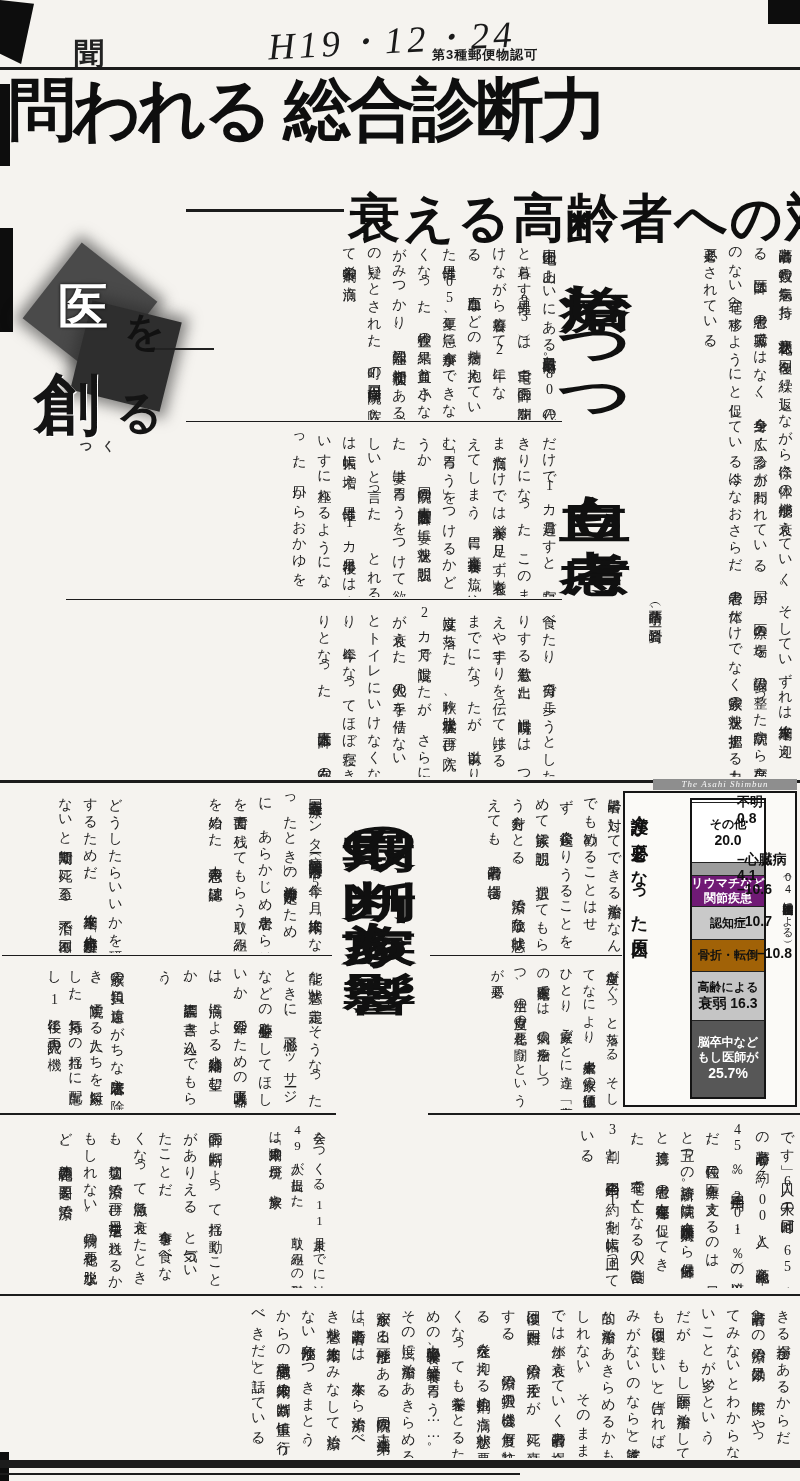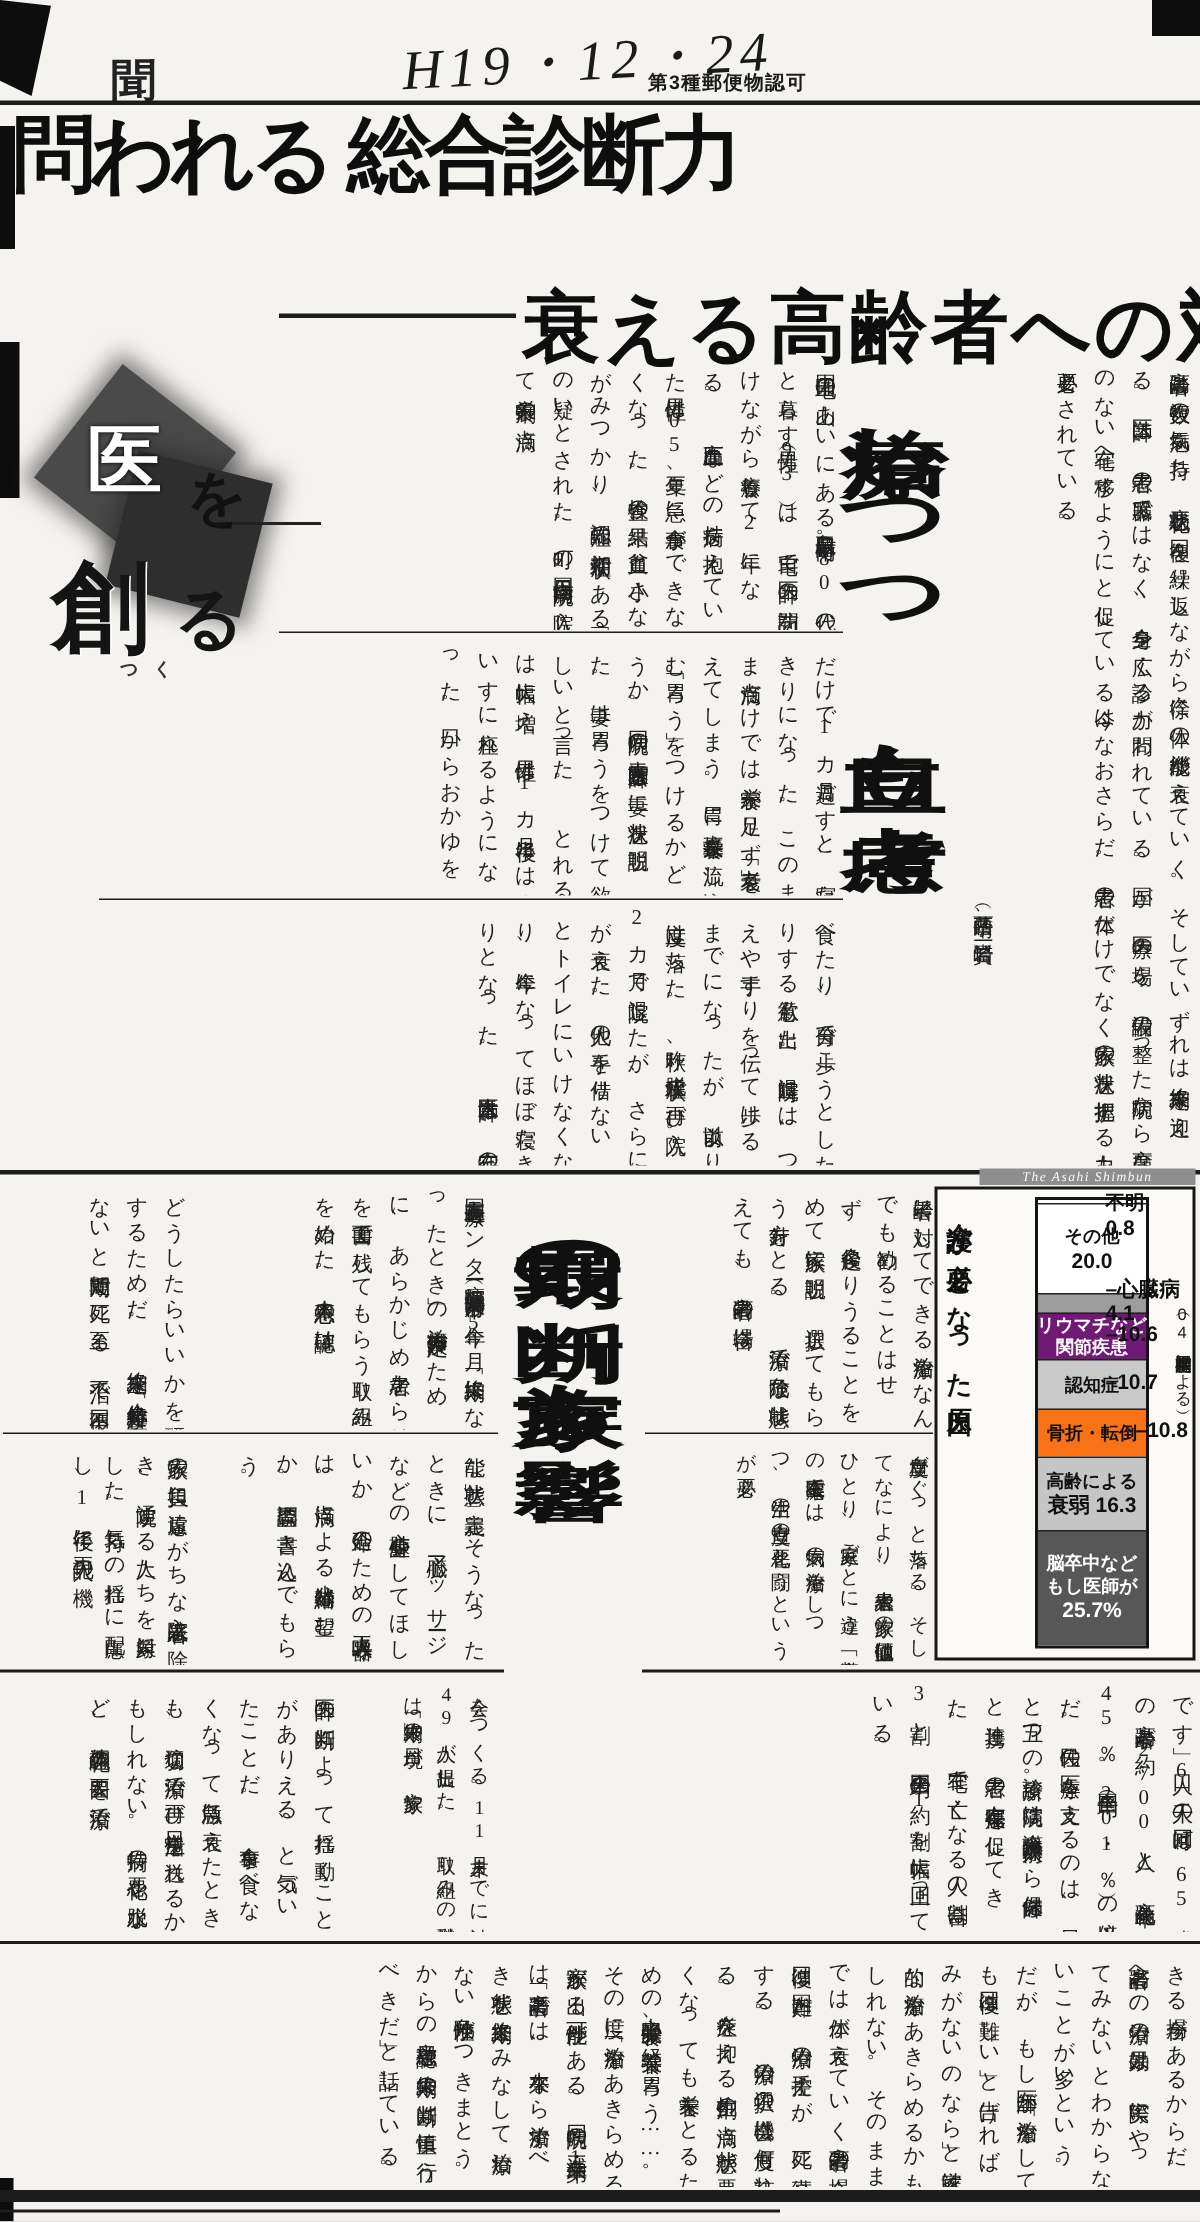--- a/index.html
+++ b/index.html
@@ -24,21 +24,21 @@
 
   
   #masthead{left:74px;top:34px;font-family:"Liberation Sans",sans-serif;font-weight:700;
             font-size:30px;color:#222;}
   #handwrite{left:268px;top:16px;font-family:"Liberation Serif",serif;font-style:italic;
              font-size:37px;color:#1a1a1a;transform:rotate(-3deg);letter-spacing:4px;}
   #permit{left:432px;top:46px;font-family:"Liberation Sans",sans-serif;font-size:13px;
           font-weight:700;letter-spacing:1px;}
 
   #h1main{left:8px;top:74px;width:790px;font-family:"Liberation Sans",sans-serif;
-          font-weight:700;font-size:56px;line-height:1.05;letter-spacing:-4px;color:#0e0e0e;
+          font-weight:700;font-size:68px;line-height:1.05;letter-spacing:-4px;color:#0e0e0e;
           white-space:nowrap;}
   #hsub{left:348px;top:184px;font-family:"Liberation Sans",sans-serif;font-weight:700;
         font-size:52px;letter-spacing:2px;color:#0e0e0e;white-space:nowrap;}
 
   
   #logo{left:28px;top:252px;width:160px;height:220px;}
   .diamond{position:absolute;background:#3d3d3d;box-shadow:0 0 14px 6px rgba(40,40,40,.55);}
   #dia1{left:14px;top:10px;width:96px;height:96px;transform:rotate(38deg);background:#4a4a4a;}
   #dia2{left:52px;top:58px;width:92px;height:92px;transform:rotate(14deg);background:#2e2e2e;}
   .logoch{position:absolute;font-family:"Liberation Serif",serif;font-weight:700;}
@@ -153,21 +153,21 @@
             <div class="num">20.0</div>
           </div>
           <div class="seg" style="height: 12.3px; background: rgb(156, 156, 156); color: rgb(17, 17, 17);"></div>
           <div class="seg" style="height: 31.8px; background: #701a75; color: rgb(255, 255, 255);">
             <div>リウマチなど</div>
             <div>関節疾患</div>
           </div>
           <div class="seg" style="height: 32.1px; background: rgb(201, 201, 201); color: rgb(17, 17, 17);">
             <div>認知症</div>
           </div>
-          <div class="seg" style="height: 32.4px; background: #f97316; color: rgb(17, 17, 17);">
+          <div class="seg" style="height: 32.4px; background: #a16207; color: rgb(17, 17, 17);">
             <div>骨折・転倒</div>
           </div>
           <div class="seg" style="height: 48.9px; background: rgb(197, 197, 197); color: rgb(17, 17, 17);">
             <div>高齢による</div>
             <div class="num">衰弱 16.3</div>
           </div>
           <div class="seg" style="height: 77.1px; background: rgb(87, 87, 87); color: rgb(255, 255, 255);">
             <div>脳卒中など</div>
             <div>もし医師が</div>
             <div class="num">25.7%</div>

